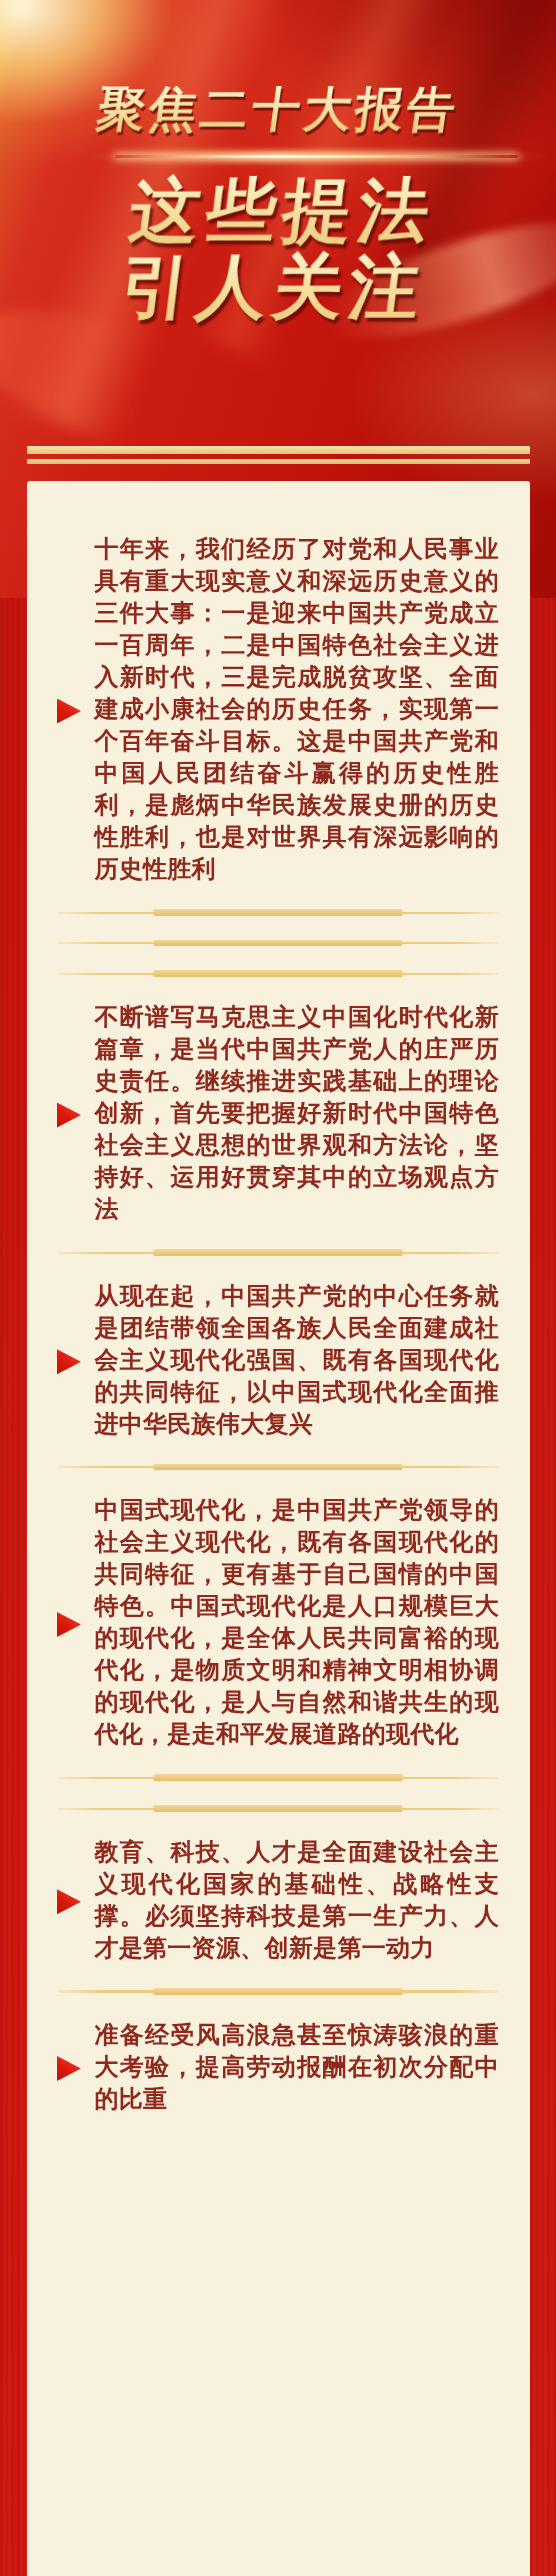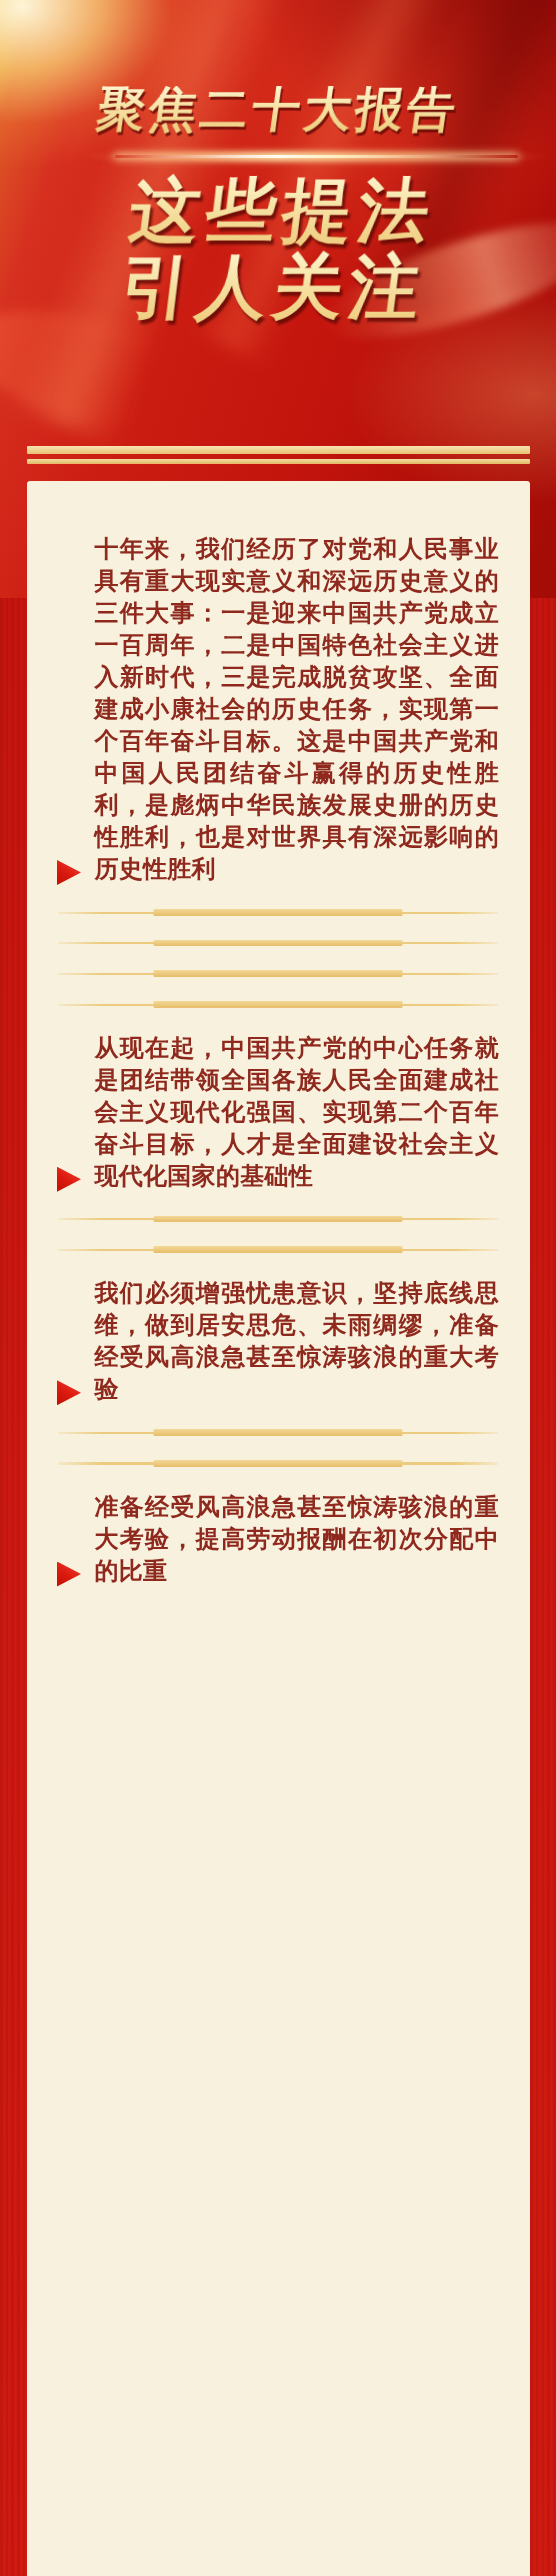--- a/index.html
+++ b/index.html
@@ -63,21 +63,21 @@
   
   .gold-line{position:absolute;left:27px;width:503px;border-radius:1px}
   .gold-line.thick{top:446px;height:8.2px;background:linear-gradient(180deg,#f7e5b2,#e8c172)}
   .gold-line.thin{top:459px;height:4.6px;background:linear-gradient(180deg,#f3dda2,#e2b866)}
   
   .card{
     position:absolute;left:27px;top:481px;width:503px;height:2561px;
     background:#f8f1dd;border-radius:3.1px;box-sizing:border-box;
     padding:52px 31px 0 30px;overflow:hidden;
   }
-  .bullet{display:flex;align-items:flex-end}
+  .bullet{display:flex;align-items:center}
   .tri{
     flex:0 0 auto;width:24px;height:25px;margin:4.1px 13.4px 0 0;
     background:linear-gradient(215deg,#f24434 0%,#dc1a0e 55%,#c11006 100%);
     clip-path:polygon(0 0,100% 50%,0 100%);
   }
   .btext{flex:1;font-size:24px;line-height:32px;color:#8f291e;font-weight:bold;
     text-align:justify;letter-spacing:0.3px}
   .btext p{margin:0}
   .divider{position:relative;height:6.7px;margin:24px 1px}
   .divider .line{position:absolute;left:0;right:0;top:2.6px;height:2.1px;
@@ -135,56 +135,68 @@
         <span class="line"></span>
         <span class="bar"></span>
       </div>
 
 
     <div class="divider">
         <span class="line"></span>
         <span class="bar"></span>
       </div>
 
-
-    <div class="divider">
-        <span class="line"></span>
-        <span class="bar"></span>
-      </div>
-
-    <section class="bullet">
-      <span class="tri"></span>
-      <div class="btext">
-        <p>从现在起，中国共产党的中心任务就是团结带领全国各族人民全面建成社会主义现代化强国、实现第二个百年奋斗目标，人才是全面建设社会主义现代化国家的基础性</p>
-      </div>
-    </section>
-
-    <div class="divider">
-        <span class="line"></span>
-        <span class="bar"></span>
-      </div>
-
-
-    <div class="divider">
-        <span class="line"></span>
-        <span class="bar"></span>
-      </div>
-
-    <section class="bullet">
-      <span class="tri"></span>
-      <div class="btext">
-        <p>我们必须增强忧患意识，坚持底线思维，做到居安思危、未雨绸缪，准备经受风高浪急甚至惊涛骇浪的重大考验</p>
-      </div>
-    </section>
-
-    <div class="divider">
-        <span class="line"></span>
-        <span class="bar"></span>
-      </div>
-
+    <section class="bullet">
+      <span class="tri"></span>
+      <div class="btext">
+        <p>不断谱写马克思主义中国化时代化新篇章，是当代中国共产党人的庄严历史责任。继续推进实践基础上的理论创新，首先要把握好新时代中国特色社会主义思想的世界观和方法论，坚持好、运用好贯穿其中的立场观点方法</p>
+      </div>
+    </section>
+
+    <div class="divider">
+        <span class="line"></span>
+        <span class="bar"></span>
+      </div>
+
+    <section class="bullet">
+      <span class="tri"></span>
+      <div class="btext">
+        <p>从现在起，中国共产党的中心任务就是团结带领全国各族人民全面建成社会主义现代化强国、既有各国现代化的共同特征，以中国式现代化全面推进中华民族伟大复兴</p>
+      </div>
+    </section>
+
+    <div class="divider">
+        <span class="line"></span>
+        <span class="bar"></span>
+      </div>
+
+    <section class="bullet">
+      <span class="tri"></span>
+      <div class="btext">
+        <p>中国式现代化，是中国共产党领导的社会主义现代化，既有各国现代化的共同特征，更有基于自己国情的中国特色。中国式现代化是人口规模巨大的现代化，是全体人民共同富裕的现代化，是物质文明和精神文明相协调的现代化，是人与自然和谐共生的现代化，是走和平发展道路的现代化</p>
+      </div>
+    </section>
+
+    <div class="divider">
+        <span class="line"></span>
+        <span class="bar"></span>
+      </div>
+
+
+    <div class="divider">
+        <span class="line"></span>
+        <span class="bar"></span>
+      </div>
+
+    <section class="bullet">
+      <span class="tri"></span>
+      <div class="btext">
+        <p>教育、科技、人才是全面建设社会主义现代化国家的基础性、战略性支撑。必须坚持科技是第一生产力、人才是第一资源、创新是第一动力</p>
+      </div>
+    </section>
 
     <div class="divider">
         <span class="line"></span>
         <span class="bar"></span>
       </div>
 
     <section class="bullet">
       <span class="tri"></span>
       <div class="btext">
         <p>准备经受风高浪急甚至惊涛骇浪的重大考验，提高劳动报酬在初次分配中的比重</p>

